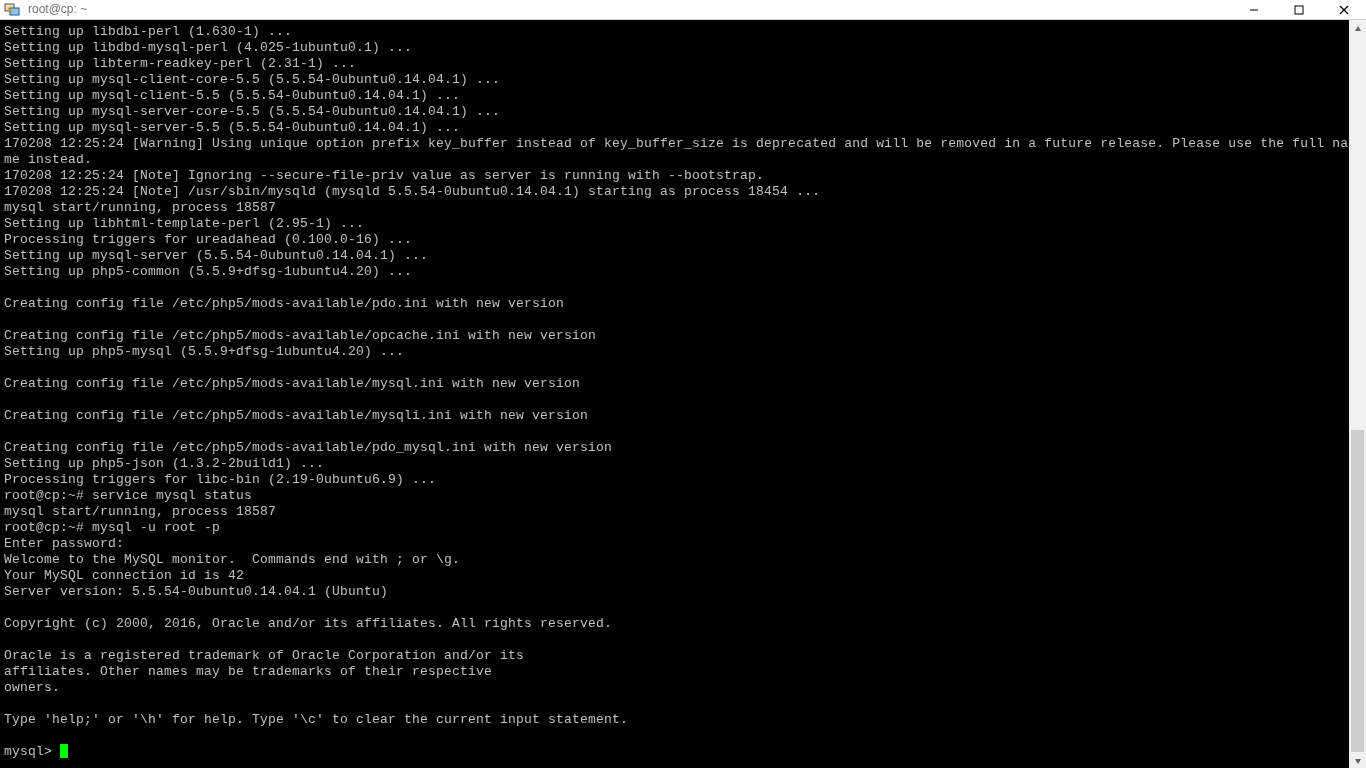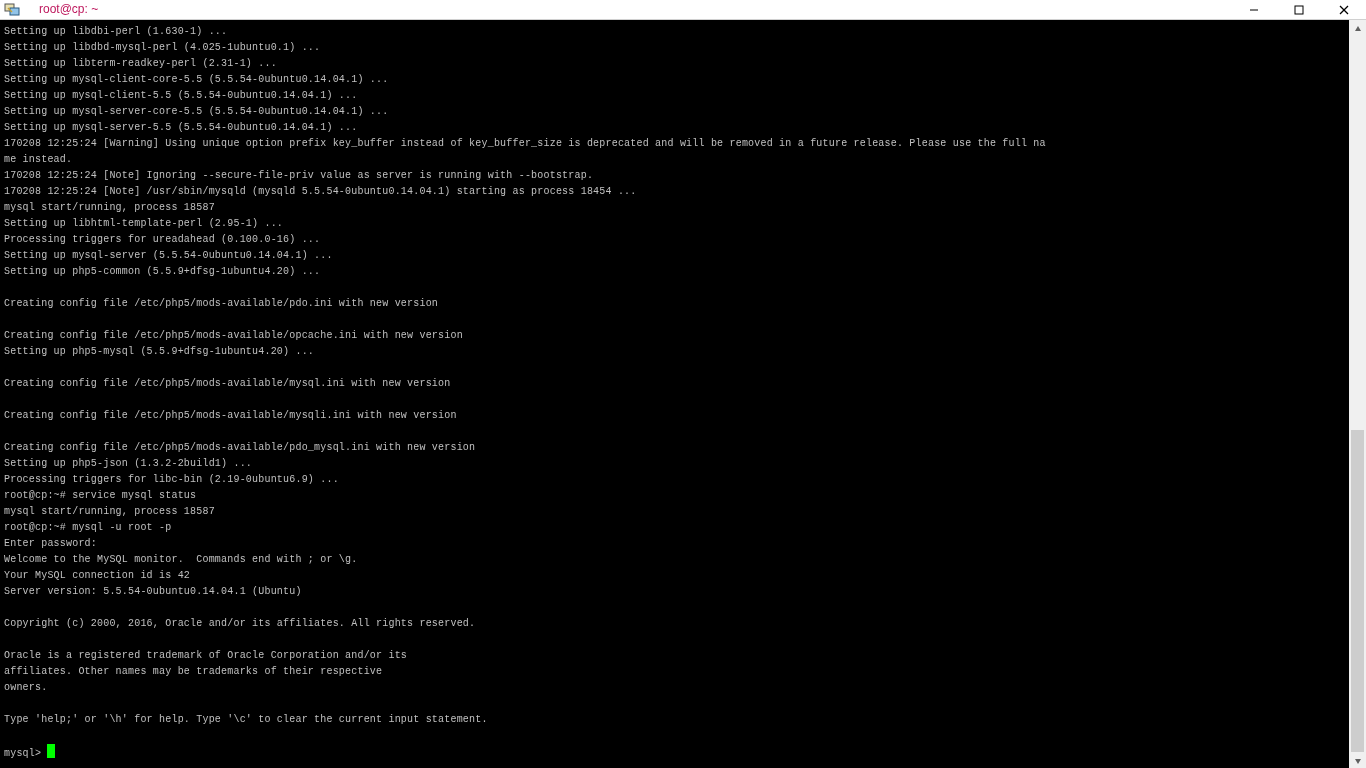--- a/index.html
+++ b/index.html
@@ -21,23 +21,23 @@
     position: relative;
   }
   .titlebar .icon-group {
     display: flex;
     align-items: center;
     gap: 4px;
     padding-left: 2px;
   }
   .titlebar .putty-icon svg { display: block; }
   .titlebar .title-text {
-    margin-left: 19px;
+    margin-left: 8px;
     font-size: 12px;
-    color: #be185d;
+    color: #737373;
     line-height: 19px;
   }
   .win-controls {
     position: absolute;
     right: 0;
     top: 0;
     height: 19px;
     display: flex;
   }
   .win-btn {
@@ -53,21 +53,21 @@
   .terminal-wrapper {
     height: calc(768px - 19px);
     display: flex;
     background: #000;
   }
   .terminal {
     flex: 1;
     background: #000;
     color: #c0c0c0;
     font-family: "Consolas", "Courier New", monospace;
-    font-size: 10px;
+    font-size: 13px;
     line-height: 16px;
     padding: 4px 4px 4px 4px;
     white-space: pre;
     overflow: hidden;
     letter-spacing: 0.2px;
   }
   .scrollbar {
     width: 17px;
     background: #f0f0f0;
     position: relative;

